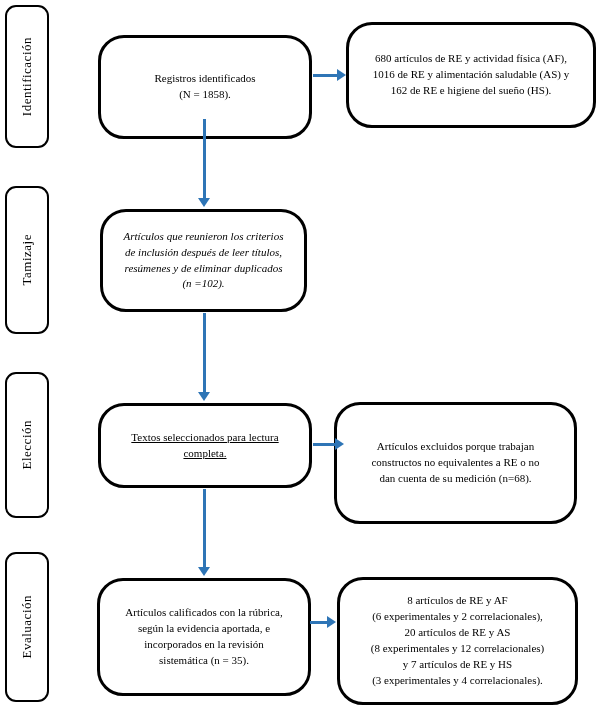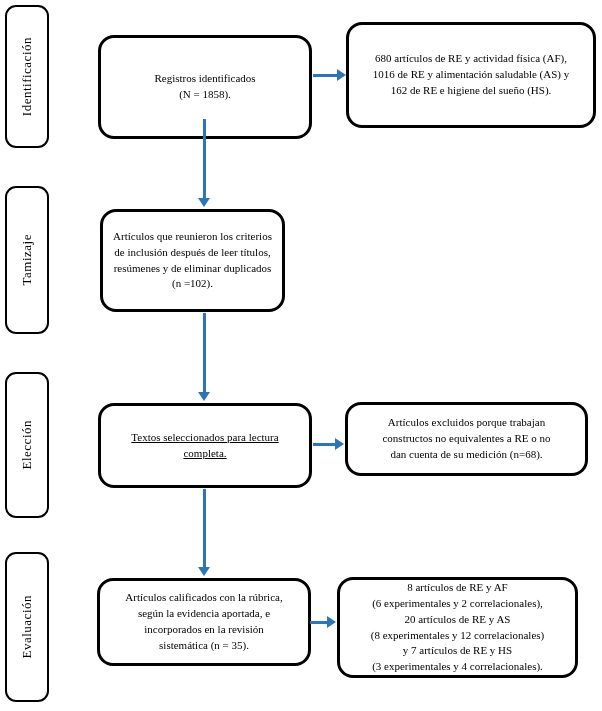--- a/index.html
+++ b/index.html
@@ -35,39 +35,39 @@
   }
   .stage-1 { top: 5px;   height: 143px; }
   .stage-2 { top: 186px; height: 148px; }
   .stage-3 { top: 372px; height: 146px; }
   .stage-4 { top: 552px; height: 150px; }
 
   
   .fbox {
     position: absolute;
     border: 3px solid #000000;
-    border-radius: 16px;
+    border-radius: 26px;
     background: #ffffff;
     box-sizing: border-box;
     display: flex;
     align-items: center;
     justify-content: center;
     text-align: center;
     font-size: 11px;
     line-height: 1.45;
     white-space: pre-line;
     padding: 4px 8px;
   }
   .box-identified  { left: 98px;  top: 35px;  width: 214px; height: 104px; }
   .box-id-detail   { left: 346px; top: 22px;  width: 250px; height: 106px; }
-  .box-screened    { left: 100px; top: 209px; width: 185px; height: 103px; }
+  .box-screened    { left: 100px; top: 209px; width: 207px; height: 103px; font-style: italic; }
   .box-selected    { left: 98px;  top: 403px; width: 214px; height: 85px; text-decoration: underline; }
-  .box-excluded    { left: 345px; top: 402px; width: 243px; height: 74px; }
-  .box-evaluated   { left: 97px;  top: 578px; width: 214px; height: 88px; }
-  .box-included    { left: 337px; top: 577px; width: 241px; height: 101px; }
+  .box-excluded    { left: 334px; top: 402px; width: 243px; height: 122px; }
+  .box-evaluated   { left: 97px;  top: 578px; width: 214px; height: 118px; }
+  .box-included    { left: 337px; top: 577px; width: 241px; height: 128px; }
 
   
   .arrow-v { position: absolute; width: 12px; }
   .arrow-v .shaft {
     position: absolute; left: 4.5px; top: 0;
     width: 3px; background: #2E75B6;
   }
   .arrow-v .head {
     position: absolute; left: 0; bottom: 0;
     width: 0; height: 0;

